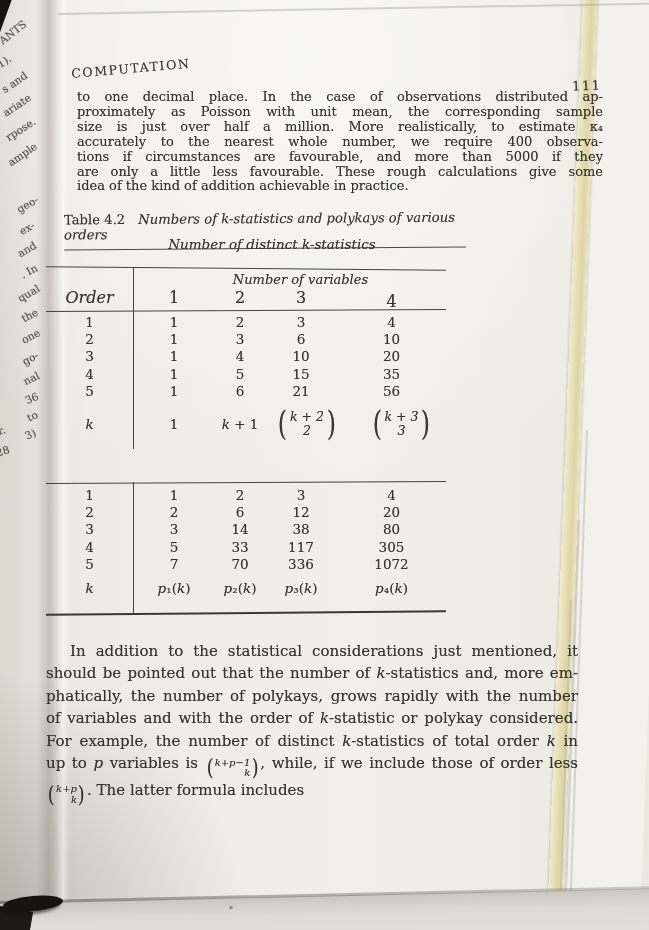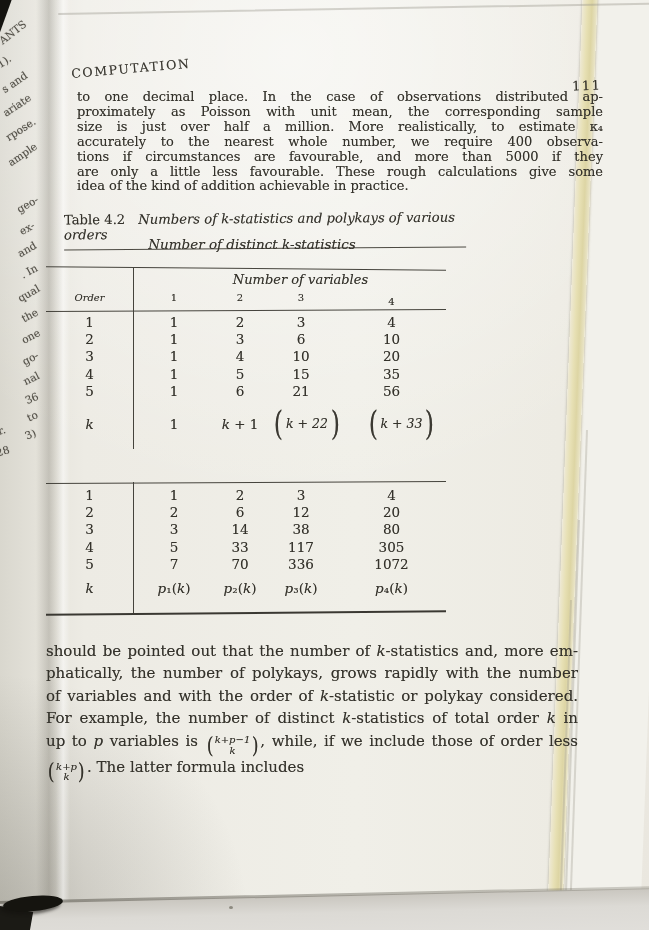--- a/index.html
+++ b/index.html
@@ -45,46 +45,46 @@
   .para .ln:last-child{text-align-last:left;}
   .p1{left:77px;top:90px;width:526px;font-size:13px;line-height:14.9px;}
   .p2{left:46px;top:640px;width:532px;font-size:15px;line-height:22.4px;}
   .p2 .ln.first{text-indent:24px;}
   
   .caption{left:64px;top:211px;width:402px;font-size:13.2px;border-bottom:1.2px solid #4c4a42;
     padding-bottom:7px;transform:rotate(-.4deg);}
   .caption .lbl{margin-right:13px;}
   .caption .ttl{font-style:italic;}
   .subtitle{width:400px;text-align:center;font-style:italic;font-size:13.5px;}
-  .sub1{left:52px;top:236px;}
+  .sub1{left:72px;top:236px;}
   .sub2{left:63px;top:449px;}
   
   .tbl{left:46px;width:400px;}
   .t1{top:262px;height:192px;}
   .t2{top:477px;height:142px;}
   .rule{position:absolute;left:0;width:400px;height:1.1px;background:#45433c;}
   .vbar{position:absolute;width:1.1px;background:#45433c;}
   .grp-hdr{position:absolute;left:87px;top:10px;width:313px;text-align:center;
     font-style:italic;font-size:13px;padding-left:22px;box-sizing:border-box;}
   .trow,.hrow,.krow{display:grid;grid-template-columns:87px 82px 50px 72px 109px;width:400px;}
   .trow{height:17.2px;}
   .c{text-align:center;font-size:13.5px;line-height:17.2px;}
-  .hrow .c{font-size:10px;}
+  .hrow .c{font-size:16px;}
   .it{font-style:italic;}
   .rows{position:absolute;left:0;}
   .krow{position:absolute;left:0;align-items:center;}
   .krow .c{line-height:normal;}
   
   .bb{display:inline-flex;align-items:center;justify-content:center;}
   .bb .par{font-size:33px;font-weight:400;line-height:30px;transform:scaleX(.72);color:#3b3932;}
-  .bb .st{display:inline-flex;align-items:center;
+  .bb .st{display:inline-flex;flex-direction:column;align-items:center;
     font-size:12.5px;line-height:14.5px;font-style:italic;padding:0 1px;}
   .ib{display:inline-flex;align-items:center;vertical-align:-7px;margin:0 1px;}
   .ib .par{font-size:22px;font-weight:400;line-height:18px;transform:scaleX(.8);}
-  .ib .st{display:inline-flex;flex-direction:column;align-items:center;
+  .ib .st{display:inline-flex;flex-direction:column;align-items:flex-end;
     font-size:10px;line-height:10.5px;font-style:italic;padding:0 .5px;}
   i{font-style:italic;}
 </style>
 </head>
 <body>
 
 <div class="photo">
 
   <div class="abs crease"></div>
   <div class="abs edge-right"></div>
@@ -263,20 +263,21 @@
       <div class="c"><i>k</i></div>
       <div class="c"><i>p</i>₁(<i>k</i>)</div>
       <div class="c"><i>p</i>₂(<i>k</i>)</div>
       <div class="c"><i>p</i>₃(<i>k</i>)</div>
       <div class="c"><i>p</i>₄(<i>k</i>)</div>
     </div>
     <div class="rule" style="top:135px;height:2.2px;background:#3a3832;transform:rotate(-.5deg);"></div>
   </div>
 
   <div class="abs txt para p2">
+    <div class="ln first">In addition to the statistical considerations just mentioned, it</div>
     <div class="ln">should be pointed out that the number of <i>k</i>-statistics and, more em-</div>
     <div class="ln">phatically, the number of polykays, grows rapidly with the number</div>
     <div class="ln">of variables and with the order of <i>k</i>-statistic or polykay considered.</div>
     <div class="ln">For example, the number of distinct <i>k</i>-statistics of total order <i>k</i> in</div>
     <div class="ln"><span>up to <i>p</i> variables is </span><span class="ib">
           <span class="par">(</span>
           <span class="st">
             <span>k+p−1</span>
             <span>k</span>
           </span>

